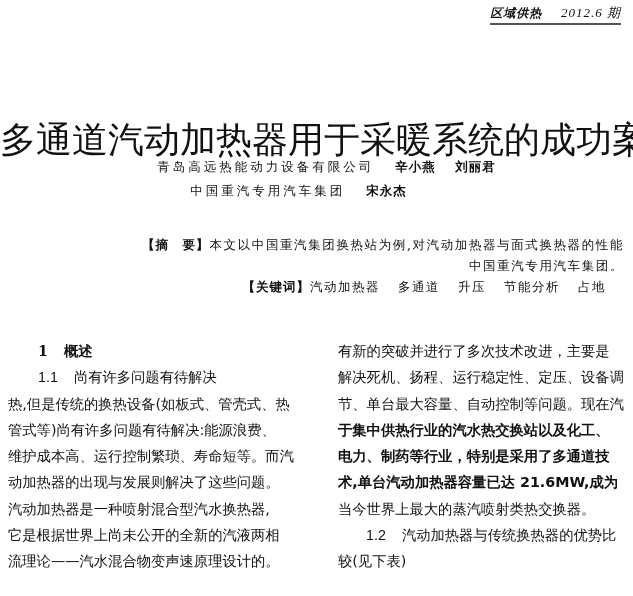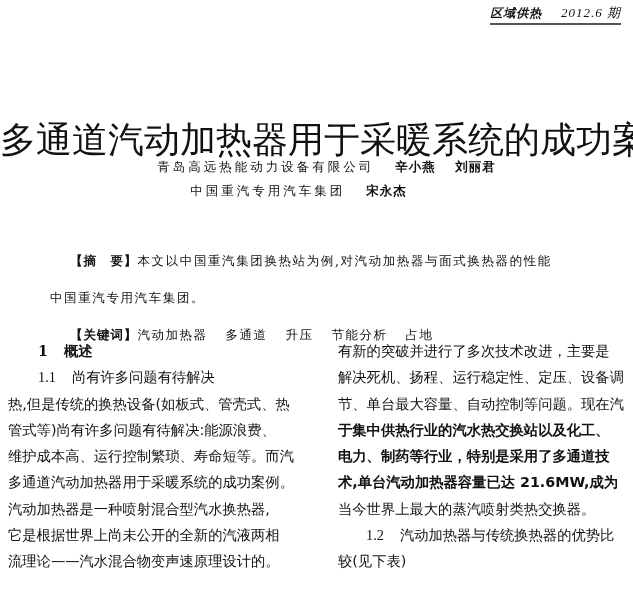--- a/index.html
+++ b/index.html
@@ -24,35 +24,35 @@
     font-size: 12.5px; letter-spacing: 3px; white-space: nowrap;
   }
   .authors .names { font-family: "DejaVu Sans", sans-serif; font-weight: bold; letter-spacing: 1px; margin-left: 14px; }
   .authors .names span + span { margin-left: 14px; }
   .aff1 { top: 159px; left: 10px; }
   .aff2 { top: 183px; left: -18px; }
   .abstract {
     position: absolute; left: 34px; width: 590px; top: 234px;
     font-size: 12.5px; line-height: 21px; letter-spacing: 1.6px;
   }
-  .abstract p { margin: 16px; }
+  .abstract p { margin: 0; text-align: right; }
   .abstract .indent { padding-left: 20px; }
   .abstract .lbl { font-family: "DejaVu Sans", sans-serif; font-weight: bold; letter-spacing: 1px; }
   .abstract .kw { letter-spacing: 1.5px; }
   .abstract .kw span { margin-right: 18px; }
   .col {
     position: absolute; top: 338px; font-size: 14.3px; line-height: 26.3px;
     font-family: "DejaVu Sans", sans-serif;
   }
   .col.left { left: 38px; width: 270px; }
   .col.right { left: 338px; width: 290px; }
   .col .line { white-space: nowrap; height: 26.3px; }
   .col .h1 { font-weight: bold; font-family: "DejaVu Serif", serif; }
   .col .h1 .num { margin-right: 16px; }
-  .col .h2 .num { margin-right: 16px; font-family: Liberation Serif, serif; }
+  .col .h2 .num { margin-right: 16px; font-family: Liberation Sans, sans-serif; }
   .col.left .wrap { margin-left: -30px; }
   .col.right .sub { padding-left: 28px; }
   .bold { font-weight: bold; }
 </style>
 </head>
 <body>
 
 <div class="running-head">
   <span class="journal">区域供热</span>
   <span class="issue">2012.6 期</span>
@@ -87,21 +87,21 @@
 <div class="col left">
   <div class="line h1">
     <span class="num">1</span><span>概述</span>
   </div>
   <div class="line h2">
     <span class="num">1.1</span><span>尚有许多问题有待解决</span>
   </div>
   <div class="line wrap">热,但是传统的换热设备(如板式、管壳式、热</div>
   <div class="line wrap">管式等)尚有许多问题有待解决:能源浪费、</div>
   <div class="line wrap">维护成本高、运行控制繁琐、寿命短等。而汽</div>
-  <div class="line wrap">多通道汽动加热器用于采暖系统的成功案例。</div>
+  <div class="line wrap">动加热器的出现与发展则解决了这些问题。</div>
   <div class="line wrap">汽动加热器是一种喷射混合型汽水换热器,</div>
   <div class="line wrap">它是根据世界上尚未公开的全新的汽液两相</div>
   <div class="line wrap">流理论——汽水混合物变声速原理设计的。</div>
 
 </div>
 
 <div class="col right">
   <div class="line">有新的突破并进行了多次技术改进，主要是</div>
   <div class="line">解决死机、扬程、运行稳定性、定压、设备调</div>
   <div class="line">节、单台最大容量、自动控制等问题。现在汽</div>

